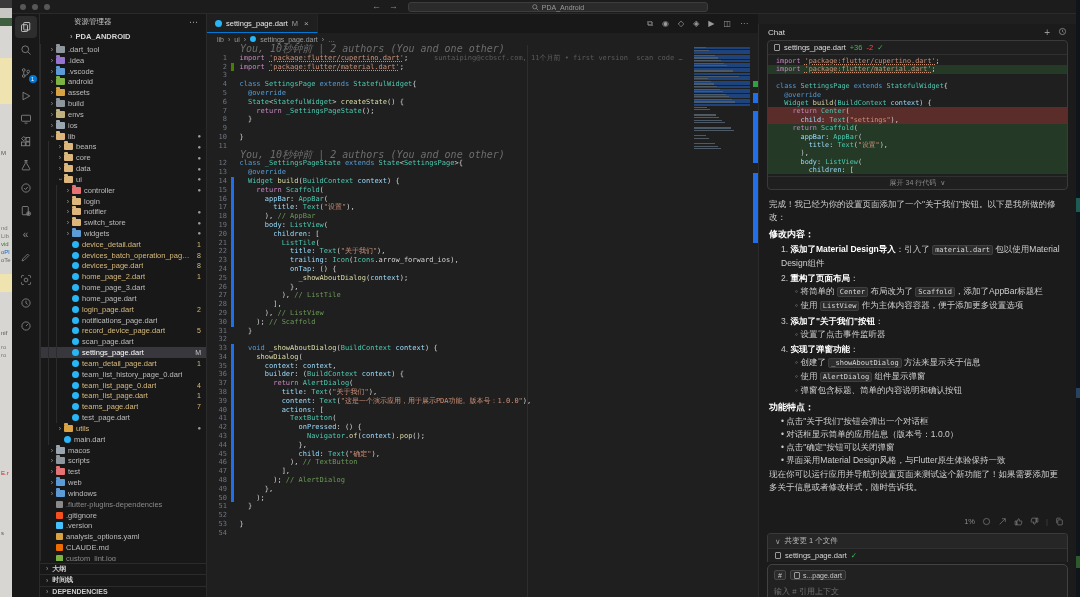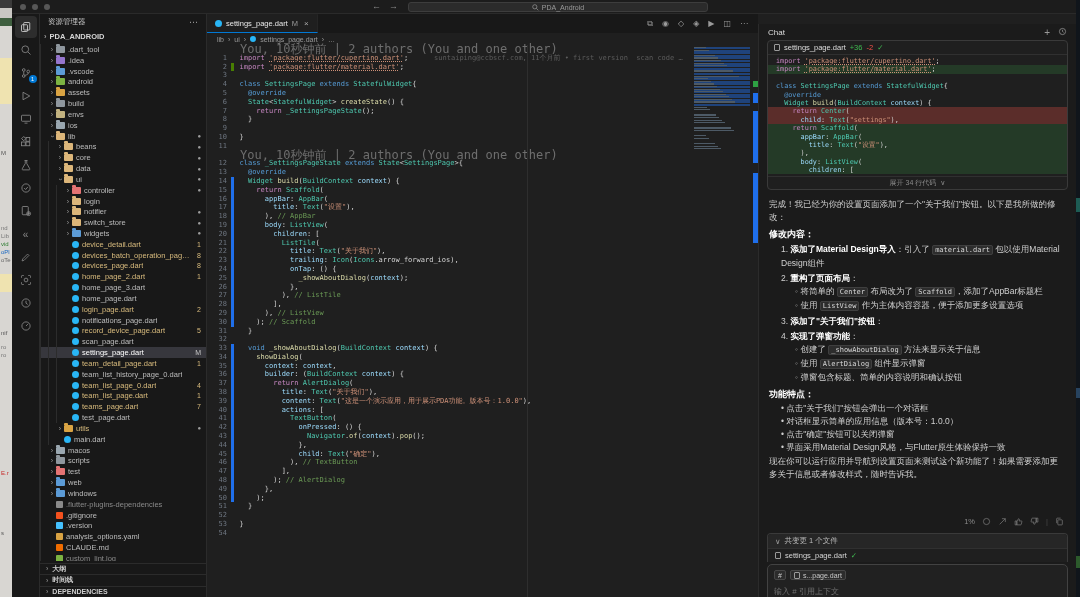--- a/index.html
+++ b/index.html
@@ -31,21 +31,21 @@
 
   
   .actbar { width:28px; background:#181818; border-right:1px solid #2b2b2b; display:flex; flex-direction:column; align-items:center; padding-top:2px; }
   .act { position:relative; width:22px; height:22px; display:flex; align-items:center; justify-content:center; color:#8a8a8a; margin-bottom:1px; border-radius:4px; font-size:10px; }
   .act.active { background:#2d2d2d; color:#d7d7d7; }
   .act svg { stroke:currentColor; fill:none; stroke-width:1.1; }
   .act .badge { position:absolute; right:0px; bottom:1px; min-width:8px; height:8px; border-radius:4px;
     background:#0078d4; color:#fff; font-size:5.5px; display:flex; align-items:center; justify-content:center; padding:0 1px; }
 
   
-  .sidebar { width:167px; background:#181818; border-right:1px solid #2b2b2b; position:relative; color:#bcbcbc; }
+  .sidebar { width:167px; background:#181818; border-right:1px solid #2b2b2b; position:relative; color:#bcbcbc;padding-left:26px; }
   .sb-head { height:16px; display:flex; align-items:center; padding:0 8px; font-size:7.5px; color:#cccccc; }
   .sb-head .sp { flex:1; }
   .sb-head .more { color:#9a9a9a; font-size:9px; }
   .rootrow { height:12px; display:flex; align-items:center; font-weight:bold; font-size:7.5px; color:#d6d6d6; padding-left:4px; gap:3px; }
   #tree { position:absolute; top:30px; left:0; right:0; bottom:36px; overflow:hidden; }
   .trow { height:10.84px; display:flex; align-items:center; font-size:7.5px; white-space:nowrap; padding-right:5px; }
   .trow.sel { background:#37373d; }
   .trow .g { display:inline-block; width:8px; height:100%; border-left:1px solid #2c2c2c; flex:none; }
   .trow .chev { width:8px; color:#9a9a9a; font-size:7px; flex:none; text-align:center; }
   .trow .chev.open { transform:rotate(90deg); }
@@ -73,21 +73,21 @@
   .tab .close { color:#aaa; font-size:8px; margin-left:2px; }
   .edactions { margin-left:auto; display:flex; align-items:center; gap:9px; padding-right:10px; color:#9a9a9a; font-size:8px; }
   .breadcrumb { height:12px; display:flex; align-items:center; gap:4px; font-size:7px; color:#9a9a9a; padding-left:10px; }
   .breadcrumb .dart { width:6px; height:6px; border-radius:50%; background:#29b6f6; display:inline-block; }
   #codewrap { position:absolute; top:31px; left:0; right:0; bottom:0; font-family:"DejaVu Sans Mono","Liberation Mono",monospace; font-size:7px; }
   .ruler { position:absolute; left:320px; top:0; bottom:0; border-left:1px solid #2e2e2e; }
   .crow { height:8.8px; display:flex; white-space:pre; line-height:8.8px; color:#d4d4d4; }
   .lnum { width:24px; text-align:right; padding-right:4px; color:#6e7681; flex:none; }
   .gbar { width:2.5px; flex:none; margin-right:6px; }
   .gbar.add { background:#487e02; } .gbar.mod { background:#1f6feb; }
-  .lensrow { height:8.8px; line-height:8.8px; color:#6e6e6e; font-size:12px; padding-left:33px; white-space:pre; }
+  .lensrow { height:8.8px; line-height:8.8px; color:#6e6e6e; font-size:10px; padding-left:33px; white-space:pre;font-style:italic; }
   .blame { color:#5c5c5c; margin-left:26px; }
   .tk-kw1{color:#C586C0} .tk-kw2{color:#569CD6} .tk-ty{color:#4EC9B0} .tk-fn{color:#DCDCAA}
   .tk-pr{color:#9CDCFE} .tk-st{color:#CE9178} .tk-cm{color:#6A9955}
   .tk-st.lk { text-decoration:underline dotted; text-underline-offset:1px; }
   #minimap { position:absolute; right:8px; top:2px; width:56px; height:250px; }
   #minimap .mrow { height:2px; margin-bottom:0.6px; position:relative; }
   #minimap .mrow i { display:block; height:1.2px; background:#4d5a66; }
   #minimap .mrow.hl { background:rgba(31,111,235,.45); }
   .ovruler { position:absolute; right:0; top:0; bottom:0; width:5px; }
   .ovruler i { position:absolute; right:0; width:5px; display:block; }
@@ -950,20 +950,21 @@
           </div>
         </div>
         <div id="msg">
             <div class="p">完成！我已经为你的设置页面添加了一个"关于我们"按钮。以下是我所做的修改：</div>
             <div class="h">修改内容：</div>
             <div class="oli">1. <b>添加了Material Design导入</b>：引入了 <span class="chip">material.dart</span> 包以使用Material Design组件</div>
             <div class="oli">2. <b>重构了页面布局</b>：</div>
             <div class="uli">将简单的 <span class="chip">Center</span> 布局改为了 <span class="chip">Scaffold</span>，添加了AppBar标题栏</div>
             <div class="uli">使用 <span class="chip">ListView</span> 作为主体内容容器，便于添加更多设置选项</div>
             <div class="oli">3. <b>添加了"关于我们"按钮</b>：</div>
+            <div class="uli">设置了点击事件监听器</div>
             <div class="oli">4. <b>实现了弹窗功能</b>：</div>
             <div class="uli">创建了 <span class="chip">_showAboutDialog</span> 方法来显示关于信息</div>
             <div class="uli">使用 <span class="chip">AlertDialog</span> 组件显示弹窗</div>
             <div class="uli">弹窗包含标题、简单的内容说明和确认按钮</div>
             <div class="h">功能特点：</div>
             <div class="uli2">点击"关于我们"按钮会弹出一个对话框</div>
             <div class="uli2">对话框显示简单的应用信息（版本号：1.0.0）</div>
             <div class="uli2">点击"确定"按钮可以关闭弹窗</div>
             <div class="uli2">界面采用Material Design风格，与Flutter原生体验保持一致</div>
             <div class="p">现在你可以运行应用并导航到设置页面来测试这个新功能了！如果需要添加更多关于信息或者修改样式，随时告诉我。</div>

